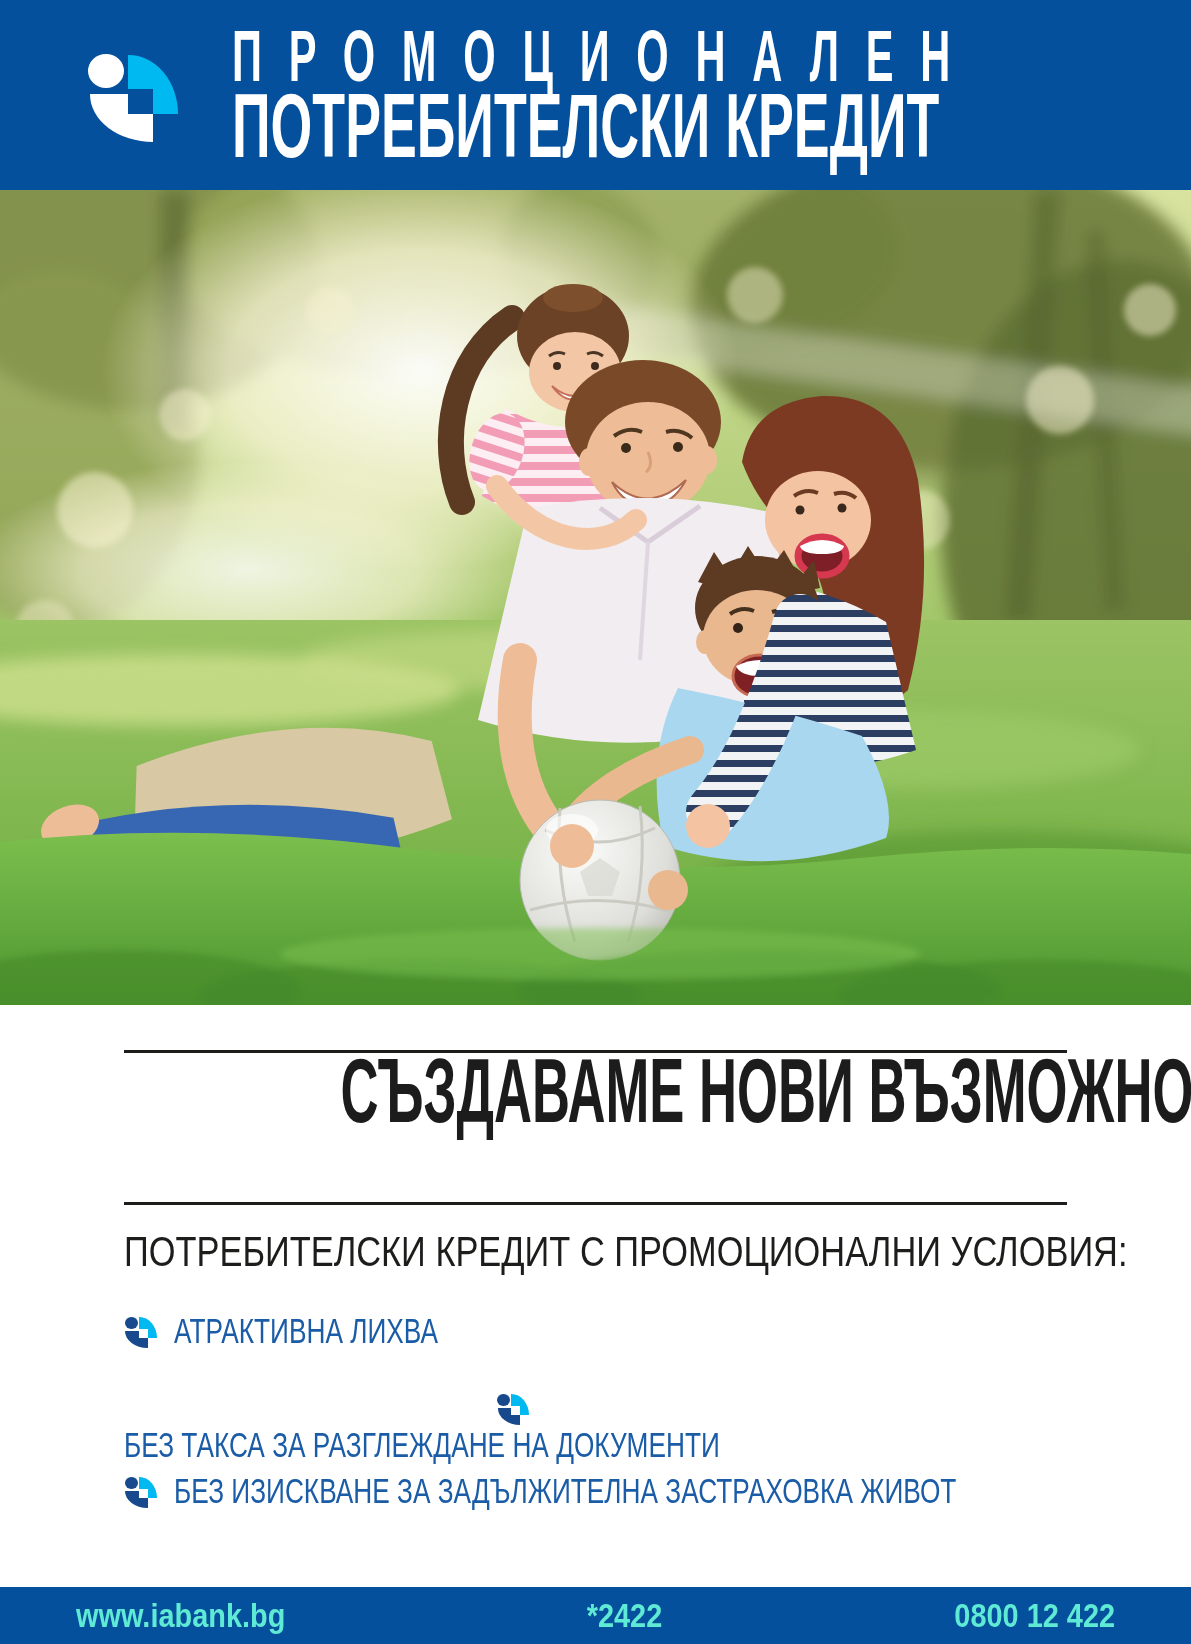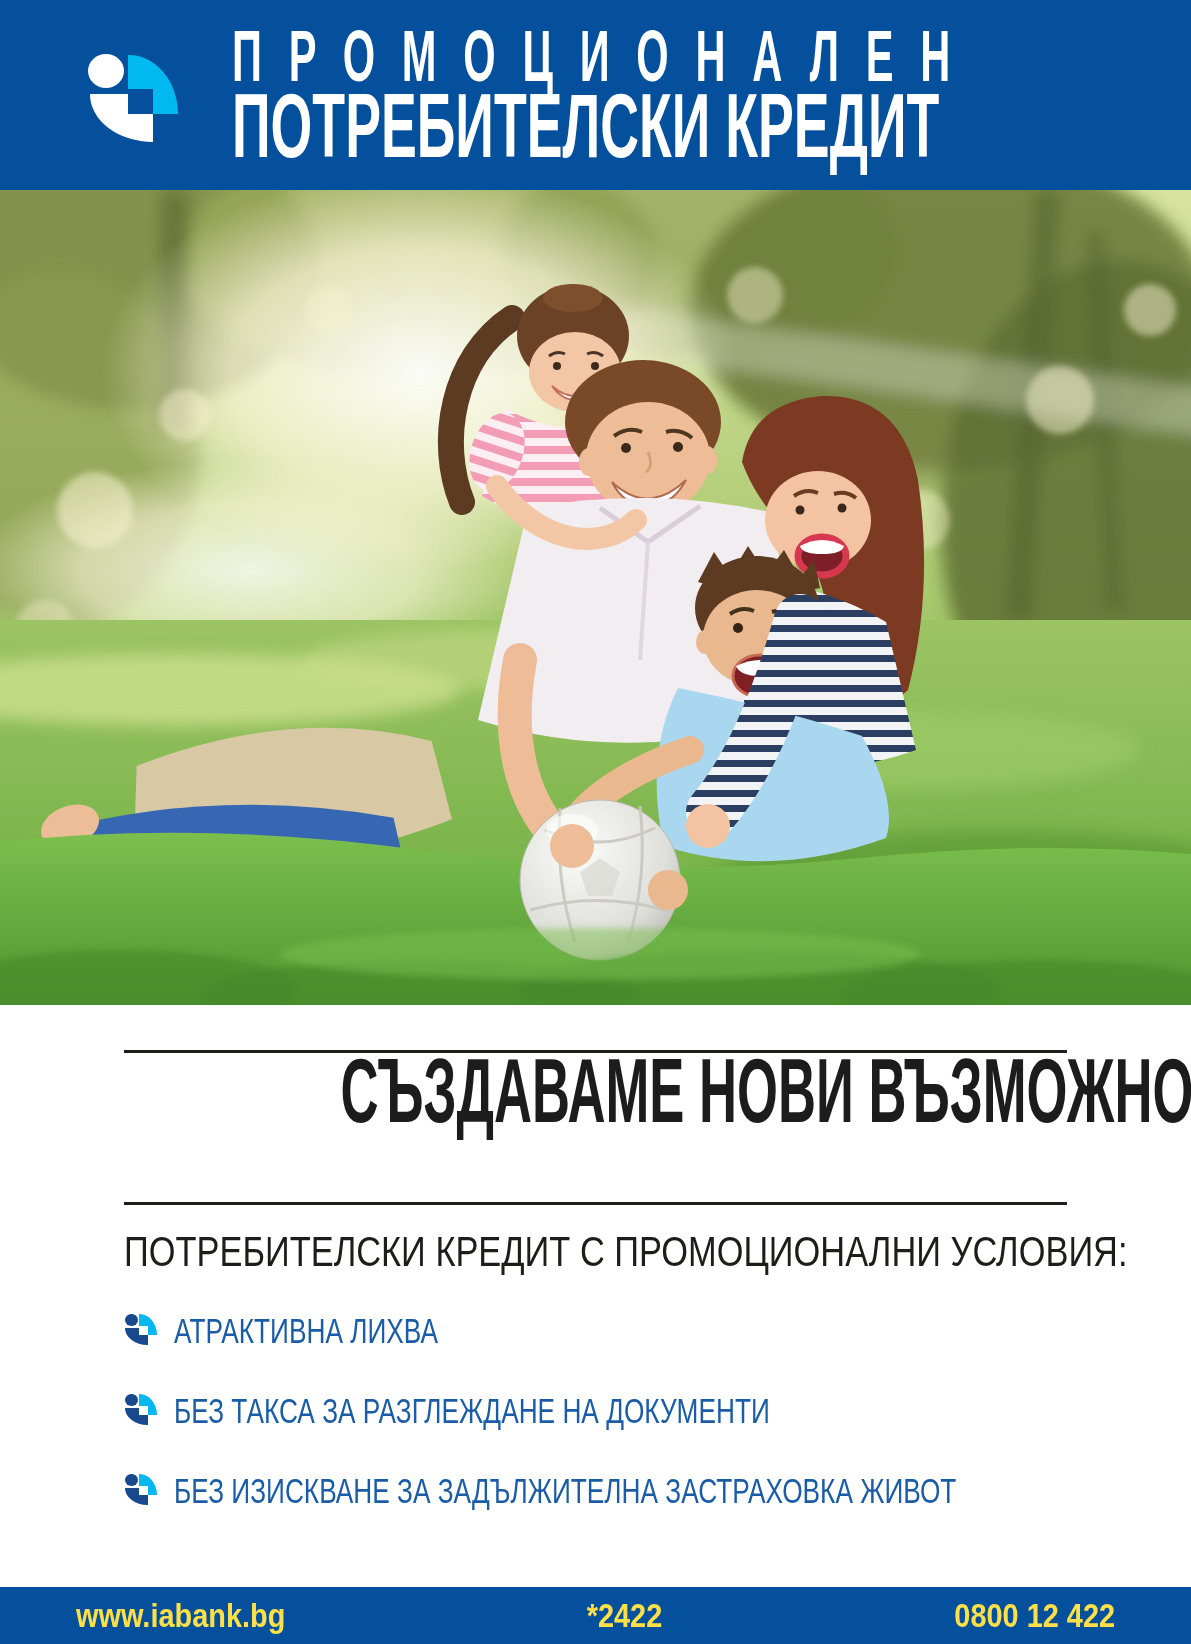--- a/index.html
+++ b/index.html
@@ -31,33 +31,33 @@
   
   .rule{position:absolute;left:124px;width:943px;height:3px;background:#1d1d1b;}
   .rule-top{top:1050px;}
   .rule-bottom{top:1202px;}
   .headline{position:absolute;left:0;top:1055px;width:1191px;text-align:center;
     color:#1c1c1c;font-weight:bold;font-size:90px;line-height:72px;}
   .headline .hl{display:inline-block;white-space:nowrap;transform:scaleX(0.585);transform-origin:50% 50%;}
   .subheading{position:absolute;left:124px;top:1230px;color:#1d1d1b;font-size:43px;line-height:43px;}
   .subheading .sh{display:inline-block;white-space:nowrap;transform:scaleX(0.80);transform-origin:0 50%;}
   
-  .bullet{position:absolute;left:124px;height:40px;display:flex;}
-  .bullet.b1{top:1311px;} .bullet.b2{top:1391px;} .bullet.b3{top:1471px;}
+  .bullet{position:absolute;left:124px;height:40px;display:flex;align-items:center;}
+  .bullet.b1{top:1311px;} .bullet.b2{top:1391px;flex-direction:column;} .bullet.b3{top:1471px;}
   .bicon{position:relative;width:34px;height:34px;margin-right:16px;flex:0 0 auto;}
   .bicon .dot{position:absolute;left:2%;top:8%;width:38%;height:36%;border-radius:50%;background:#17498c;}
   .bicon .swoosh{position:absolute;left:4%;top:50%;width:66%;height:50%;background:#17498c;border-radius:0 0 0 100%;}
   .bicon .quarter{position:absolute;left:44%;top:9%;width:52%;height:62%;background:#00b9f0;border-radius:0 100% 0 0;}
   .bicon .notch{position:absolute;left:44%;top:45%;width:26%;height:26%;background:#ffffff;}
   .blabel{color:#1b5ca7;font-size:35px;line-height:40px;white-space:nowrap;
     display:inline-block;transform:scaleX(0.75);transform-origin:0 50%;}
   
   .footer{position:absolute;left:0;top:1587px;width:1191px;height:57px;background:#05509c;
     display:flex;align-items:center;justify-content:space-between;box-sizing:border-box;padding:0 76px;
-    color:#fde047;font-weight:bold;font-size:34px;}
+    color:#5eead4;font-weight:bold;font-size:34px;}
   .footer span{display:inline-block;white-space:nowrap;transform:scaleX(0.85);}
   .footer .f-left{transform-origin:0 50%;}
   .footer .f-center{transform-origin:50% 50%;}
   .footer .f-right{transform-origin:100% 50%;}
 </style>
 </head>
 <body>
 
 <div class="page">
 

